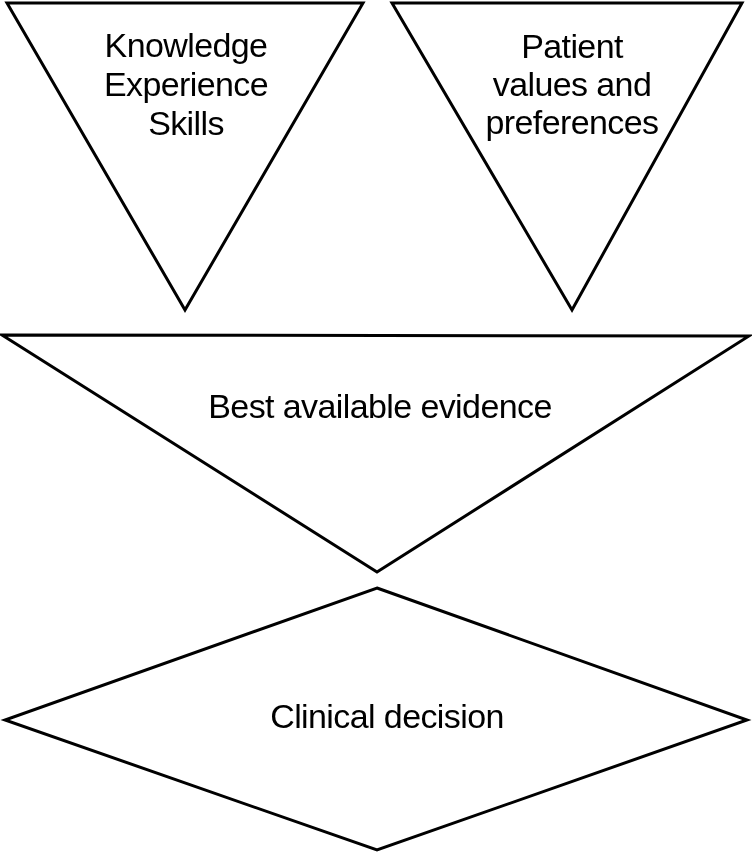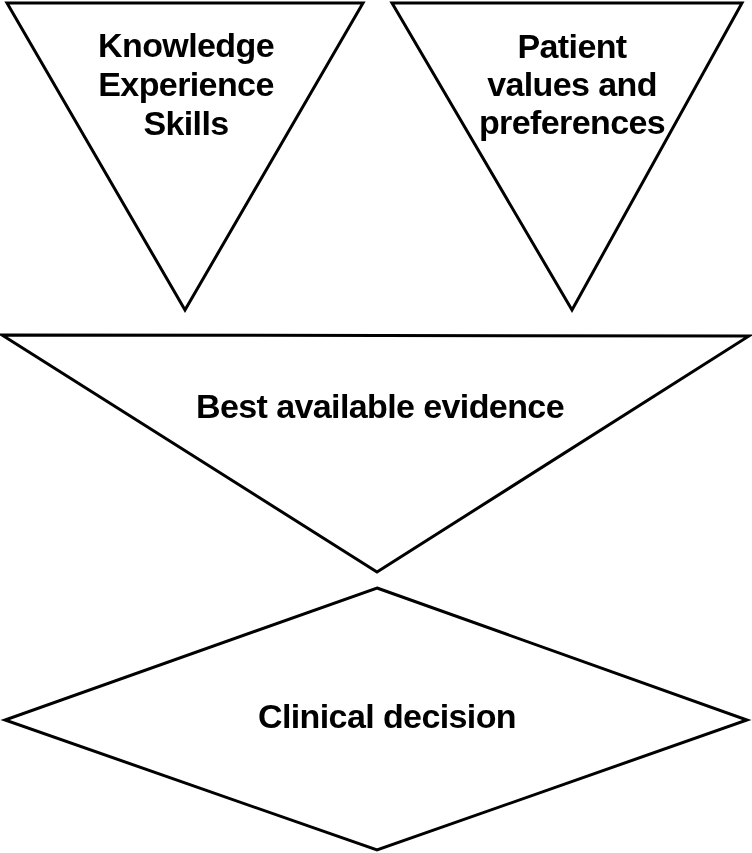--- a/index.html
+++ b/index.html
@@ -10,21 +10,20 @@
   * { margin: 0; padding: 0; box-sizing: border-box; }
   html, body {
     background: var(--bg);
   }
   .canvas {
     position: relative;
     width: 752px;
     height: 853px;
     background: var(--bg);
     overflow: hidden;
-    font-weight: bold;
   }
   svg.diagram {
     display: block;
     width: 752px;
     height: 853px;
   }
   .shape {
     fill: none;
     stroke: var(--stroke);
     stroke-width: 3;

